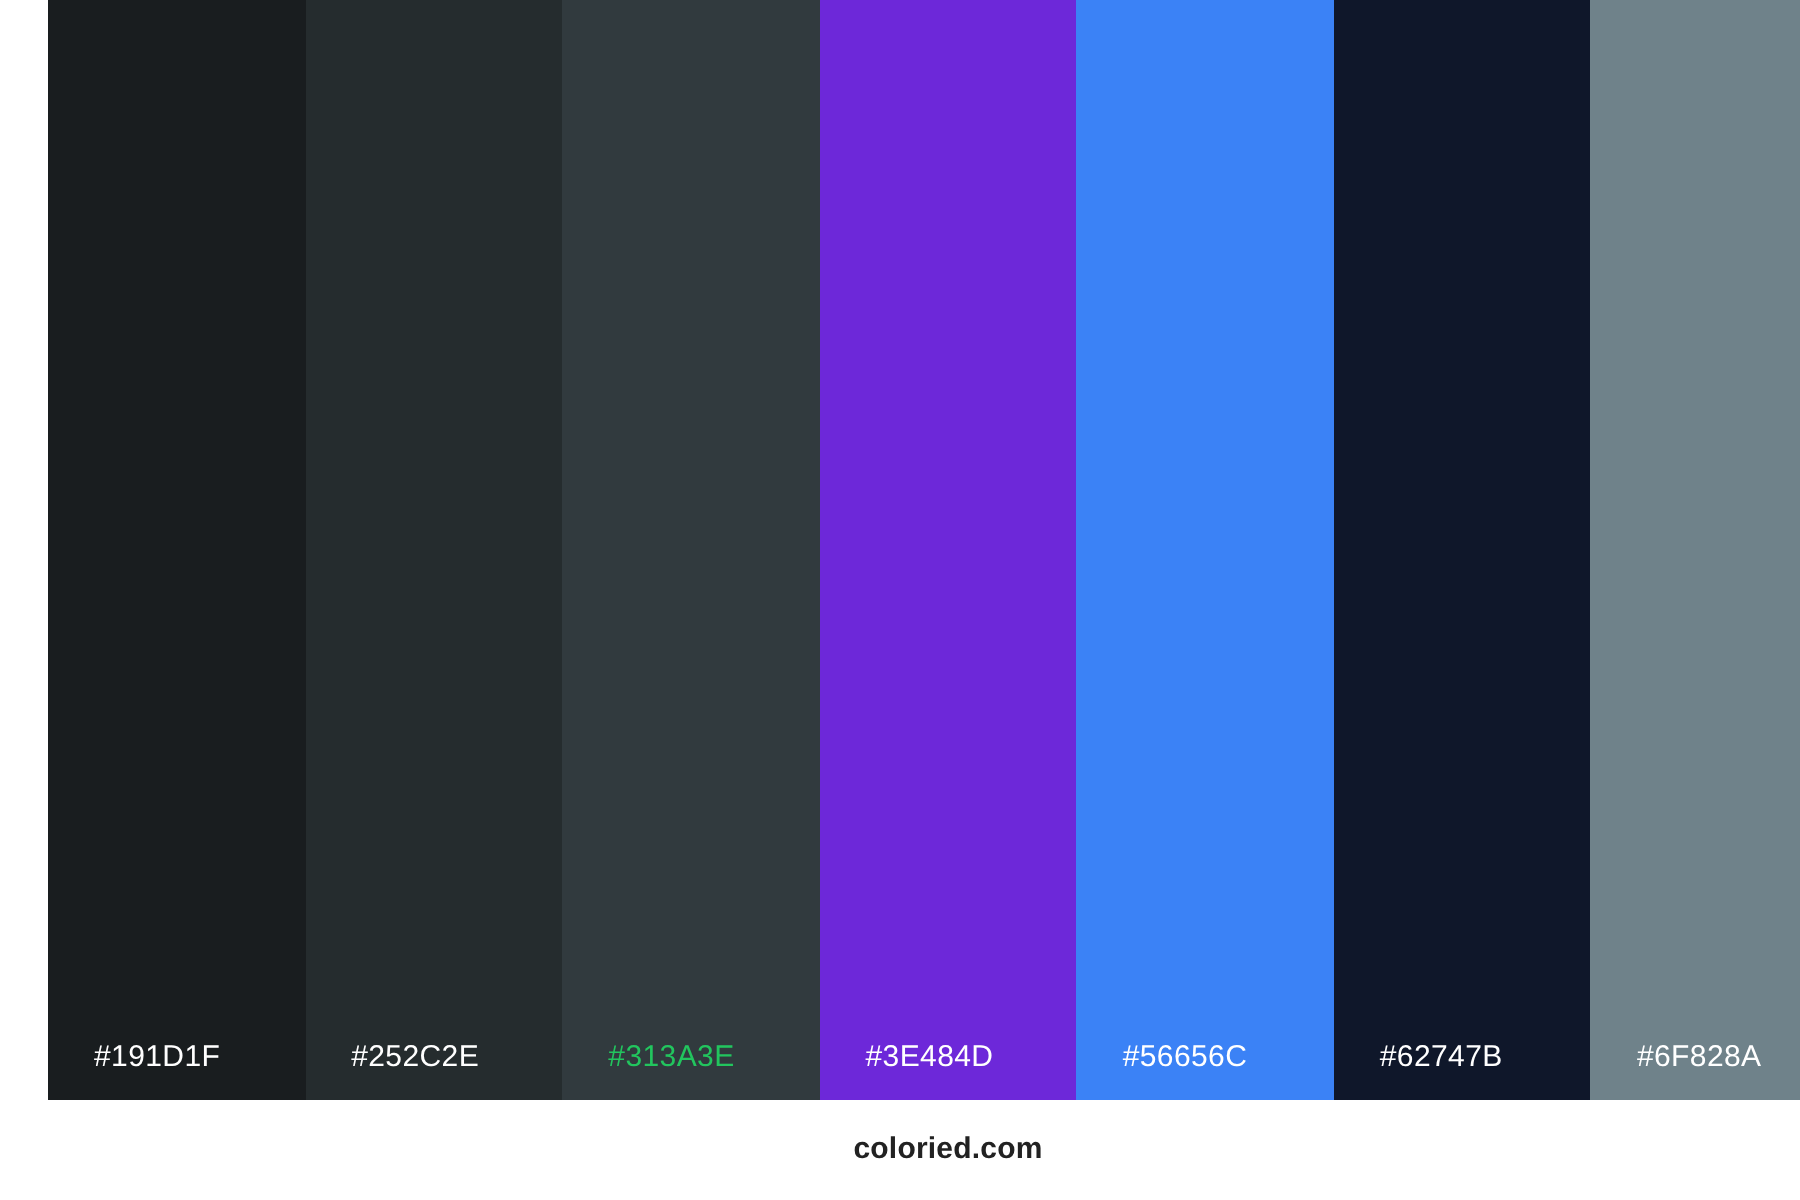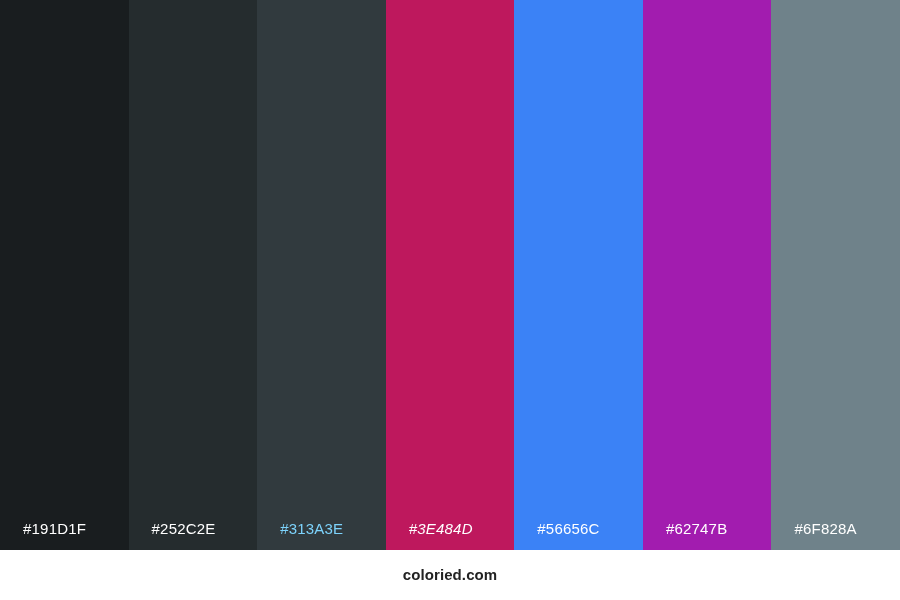--- a/index.html
+++ b/index.html
@@ -13,20 +13,21 @@
     height: 600px;
     font-family: "Liberation Sans", sans-serif;
     overflow: hidden;
   }
   #palette-page {
     width: 738px;
     height: 600px;
     display: flex;
     flex-direction: column;
     background: #ffffff;
+    margin-left: 24px;
   }
   #swatch-strip {
     height: 550px;
     width: 900px;
     display: flex;
     flex-direction: row;
     align-items: stretch;
   }
   .swatch {
     flex: 1 1 0;
@@ -69,29 +70,29 @@
 <div id="palette-page">
 
   <div id="swatch-strip">
       <div class="swatch" style="background: rgb(25, 29, 31);">
         <span class="swatch-label" style="color: rgb(255, 255, 255);">#191D1F</span>
       </div>
       <div class="swatch" style="background: rgb(37, 44, 46);">
         <span class="swatch-label" style="color: rgb(255, 255, 255); text-align: center;">#252C2E</span>
       </div>
       <div class="swatch" style="background: rgb(49, 58, 62);">
-        <span class="swatch-label" style="color: #7dd3fc;">#313A3E</span>
+        <span class="swatch-label" style="color: #22c55e;">#313A3E</span>
       </div>
-      <div class="swatch" style="background: #be185d; font-style: italic;">
+      <div class="swatch" style="background: #6d28d9;">
         <span class="swatch-label" style="color: rgb(255, 255, 255);">#3E484D</span>
       </div>
       <div class="swatch" style="background: #3b82f6;">
         <span class="swatch-label" style="color: rgb(255, 255, 255);">#56656C</span>
       </div>
-      <div class="swatch" style="background: #a21caf;">
+      <div class="swatch" style="background: #0f172a;">
         <span class="swatch-label" style="color: rgb(255, 255, 255);">#62747B</span>
       </div>
       <div class="swatch" style="background: rgb(111, 130, 138);">
         <span class="swatch-label" style="color: rgb(255, 255, 255);">#6F828A</span>
       </div>
     </div>
 
   <div id="site-footer">
     <span id="footer-text">coloried.com</span>
   </div>

